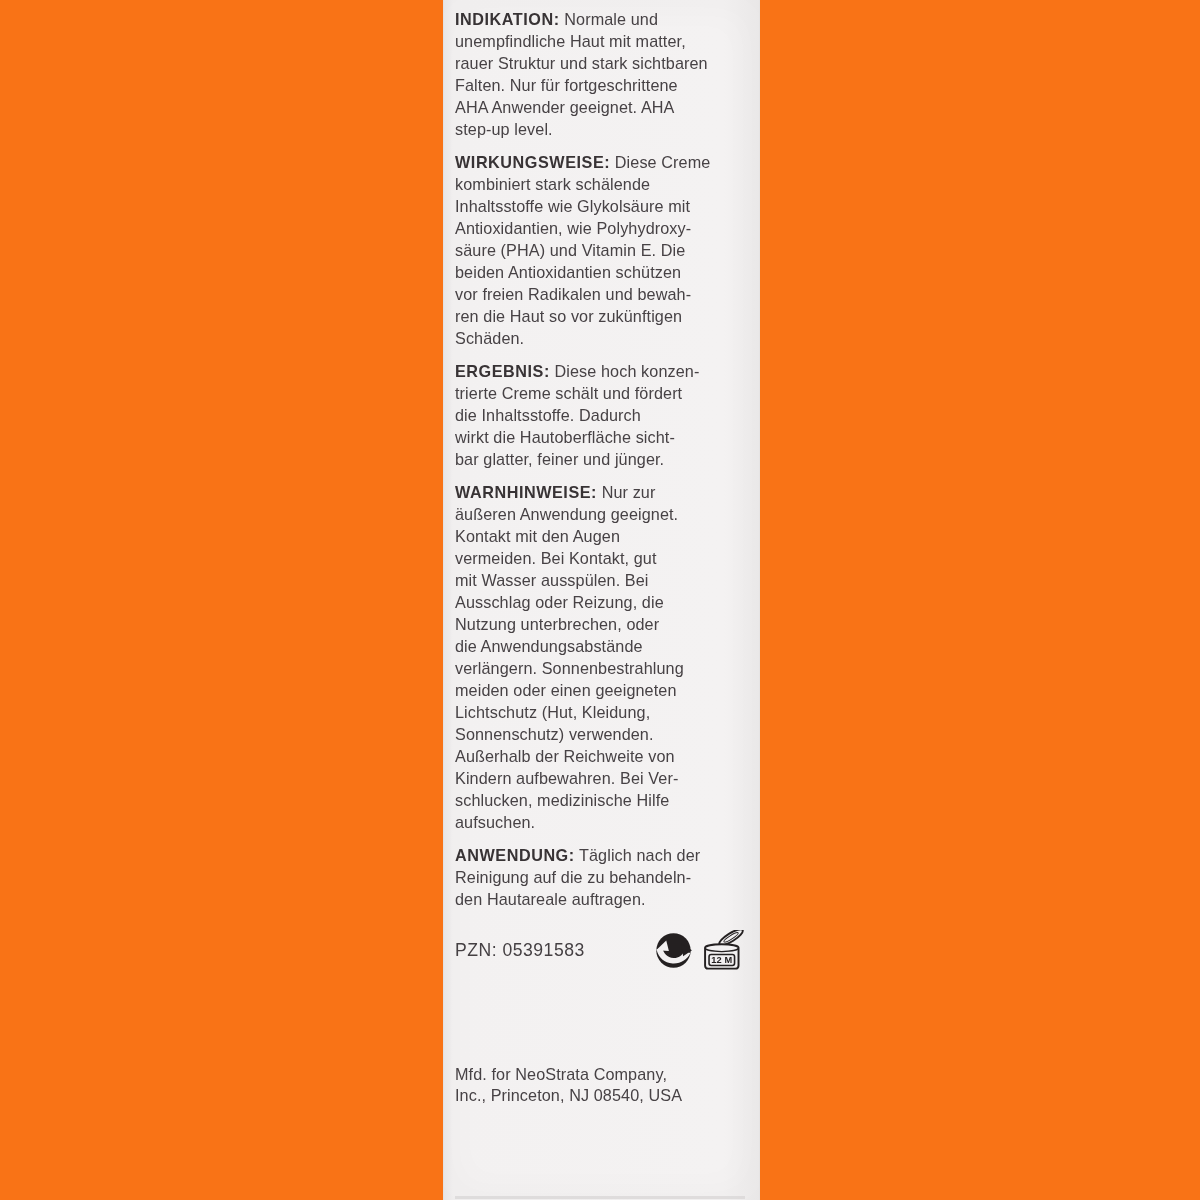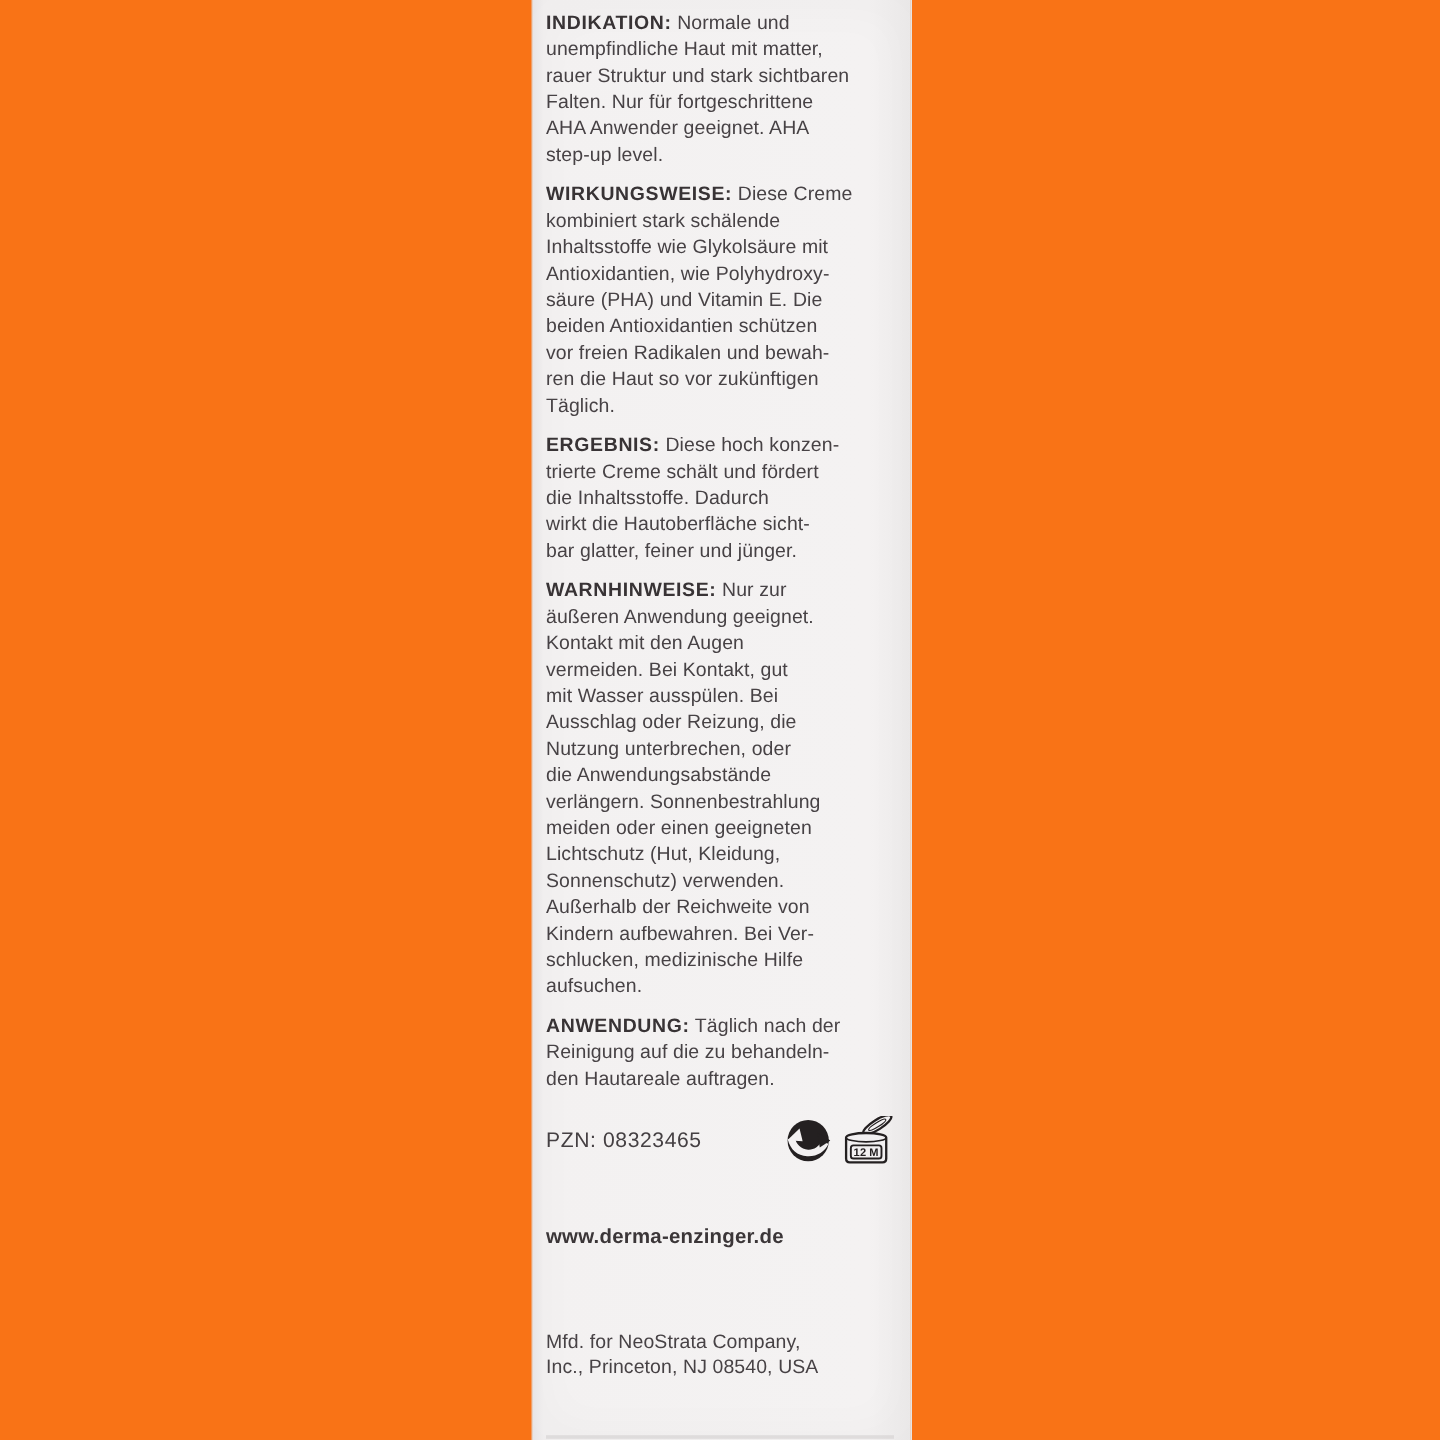--- a/index.html
+++ b/index.html
@@ -54,21 +54,21 @@
 step-up level.</span></p>
 
     <p class="sec"><span class="h">WIRKUNGSWEISE:</span> <span>Diese Creme
 kombiniert stark schälende
 Inhaltsstoffe wie Glykolsäure mit
 Antioxidantien, wie Polyhydroxy-
 säure (PHA) und Vitamin E. Die
 beiden Antioxidantien schützen
 vor freien Radikalen und bewah-
 ren die Haut so vor zukünftigen
-Täglich.</span></p>
+Schäden.</span></p>
 
     <p class="sec"><span class="h">ERGEBNIS:</span> <span>Diese hoch konzen-
 trierte Creme schält und fördert
 die Inhaltsstoffe. Dadurch
 wirkt die Hautoberfläche sicht-
 bar glatter, feiner und jünger.</span></p>
 
     <p class="sec"><span class="h">WARNHINWEISE:</span> <span>Nur zur
 äußeren Anwendung geeignet.
 Kontakt mit den Augen
@@ -84,21 +84,21 @@
 Außerhalb der Reichweite von
 Kindern aufbewahren. Bei Ver-
 schlucken, medizinische Hilfe
 aufsuchen.</span></p>
 
     <p class="sec"><span class="h">ANWENDUNG:</span> <span>Täglich nach der
 Reinigung auf die zu behandeln-
 den Hautareale auftragen.</span></p>
 
     <div class="pzn-row">
-      <span class="pzn-text">PZN: 08323465</span>
+      <span class="pzn-text">PZN: 05391583</span>
 
       <span class="icon-wrap">
         <svg viewBox="0 0 40 40" width="37" height="37" aria-hidden="true">
           <circle cx="20" cy="20" r="18.6" fill="#242021"></circle>
           <path d="M1.6 19 C4 28.2 10.2 33.6 19 34.1 C27.8 34.6 35 30 38.3 22.8 L31.6 20.9 C29.5 25.7 25 28.5 19.9 28.2 C13.4 27.8 8.9 23.4 7.9 16.6 Z" fill="#f2f0f1"></path>
           <path d="M1.2 19.6 L12.2 9.2 L15 20.6 Z" fill="#f2f0f1"></path>
           <path d="M28.2 12.8 L40 19.8 L30.4 26.2 Z" fill="#242021"></path>
         </svg>
       </span>
 
@@ -110,21 +110,20 @@
           </g>
           <path d="M3.5 20 C3.5 17.6 12 15.8 22.5 15.8 C33 15.8 41.5 17.6 41.5 20 L41.5 40 Q41.5 43.6 38 43.6 L7 43.6 Q3.5 43.6 3.5 40 Z" fill="#f2f0f1" stroke="#242021" stroke-width="2.2"></path>
           <path d="M3.5 20 C3.5 22.4 12 24.2 22.5 24.2 C33 24.2 41.5 22.4 41.5 20" fill="none" stroke="#242021" stroke-width="1.5"></path>
           <rect x="8" y="27.5" width="29" height="12.5" rx="2.5" fill="#f2f0f1" stroke="#242021" stroke-width="1.8"></rect>
           <text x="22.5" y="37.3" text-anchor="middle" font-size="10.5" font-weight="700" fill="#242021">12 M</text>
         </svg>
       </span>
     </div>
 
     <div class="addr">
-      <div class="site">www.derma-enzinger.de</div>
     </div>
 
     <div class="addr2">
       <span>Mfd. for NeoStrata Company,
 Inc., Princeton, NJ 08540, USA</span>
       
       
       
     </div>
 

